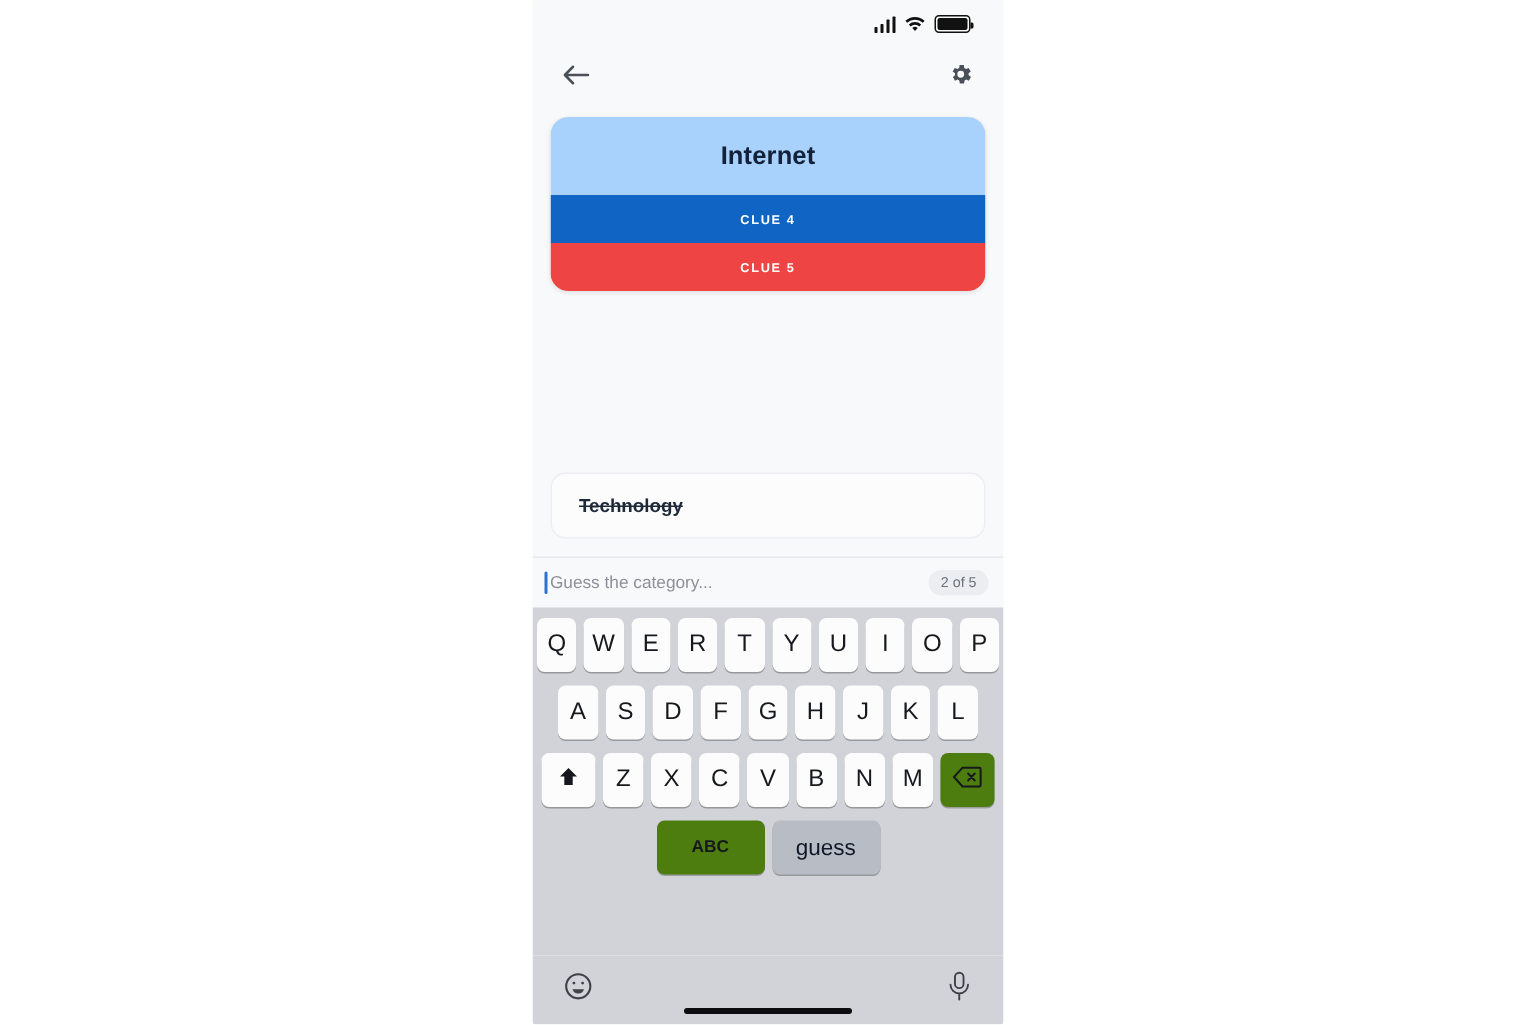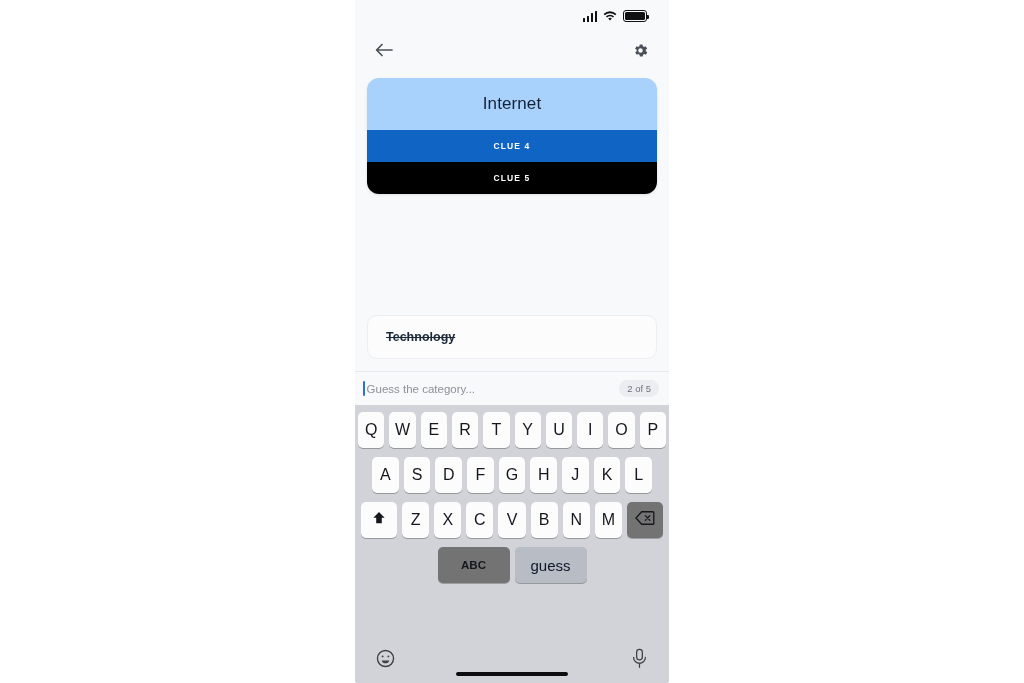--- a/index.html
+++ b/index.html
@@ -73,21 +73,21 @@
     display: flex; flex-direction: column;
     box-shadow: 0 1px 3px rgba(16,24,40,.10);
   }
   .clue-row {
     display: flex; align-items: center; justify-content: center;
     text-align: center;
   }
   .clue-row.revealed { height: 52px; }
   .clue-row.locked { height: 32px; }
   .clue-text-revealed {
-    font-size: 17px; font-weight: 400; color: #14213a; letter-spacing: .1px;
+    font-size: 17px; font-weight: 700; color: #14213a; letter-spacing: .1px;
   }
   .clue-text-locked {
     font-size: 8.5px; font-weight: 700; letter-spacing: 1.1px;
   }
 
   
   .guess-spacer { flex: 1 1 auto; min-height: 8px; }
   .guess-card {
     border: 1px solid #eceef1;
     background: #fcfcfd;
@@ -136,21 +136,21 @@
     border-radius: 5px;
     height: 36px;
     display: flex; align-items: center; justify-content: center;
     font-size: 16px; color: #16181d;
     box-shadow: 0 1px 0 rgba(0,0,0,.28);
     cursor: pointer;
     flex: 1 1 0; min-width: 0;
   }
   .krow.r1 .key, .krow.r2 .key, .krow.r3 .key.letter { width: 24px; }
   .key.fn {
-    background: #737373; box-shadow: 0 1px 0 rgba(0,0,0,.25);
+    background: #4d7c0f; box-shadow: 0 1px 0 rgba(0,0,0,.25);
   }
   .key.shift { flex: 0 0 36px; }
   .key.back { flex: 0 0 36px; }
   .krow.r3 { gap: 5px; padding: 0 3px; }
   .krow.r4 { gap: 5px; padding: 0 3px; margin-bottom: 0; }
   .key.abc { flex: 0 0 72px; font-size: 11.5px; font-weight: 600; }
   .key.space { flex: 1 1 auto; font-size: 12.5px; }
   .key.guess {
     flex: 0 0 72px; font-size: 15px;
     background: #b8bcc4; color: #0f172a;
@@ -213,21 +213,21 @@
 
     <div class="content">
 
       <div class="clue-card">
         <div class="clue-row revealed" style="background:#a8d2fb">
           <span class="clue-text-revealed" style="color:#14213a">Internet</span>
         </div>
         <div class="clue-row locked" style="background:#0f64c4">
           <span class="clue-text-locked" style="color:#ffffff">CLUE 4</span>
         </div>
-        <div class="clue-row locked" style="background:#000000">
+        <div class="clue-row locked" style="background:#ef4444">
           <span class="clue-text-locked" style="color:#ffffff">CLUE 5</span>
         </div>
       </div>
 
       <div class="guess-spacer"></div>
 
       <div class="guess-card">
         <span class="guess-wrong">Technology</span>
       </div>
     </div>

